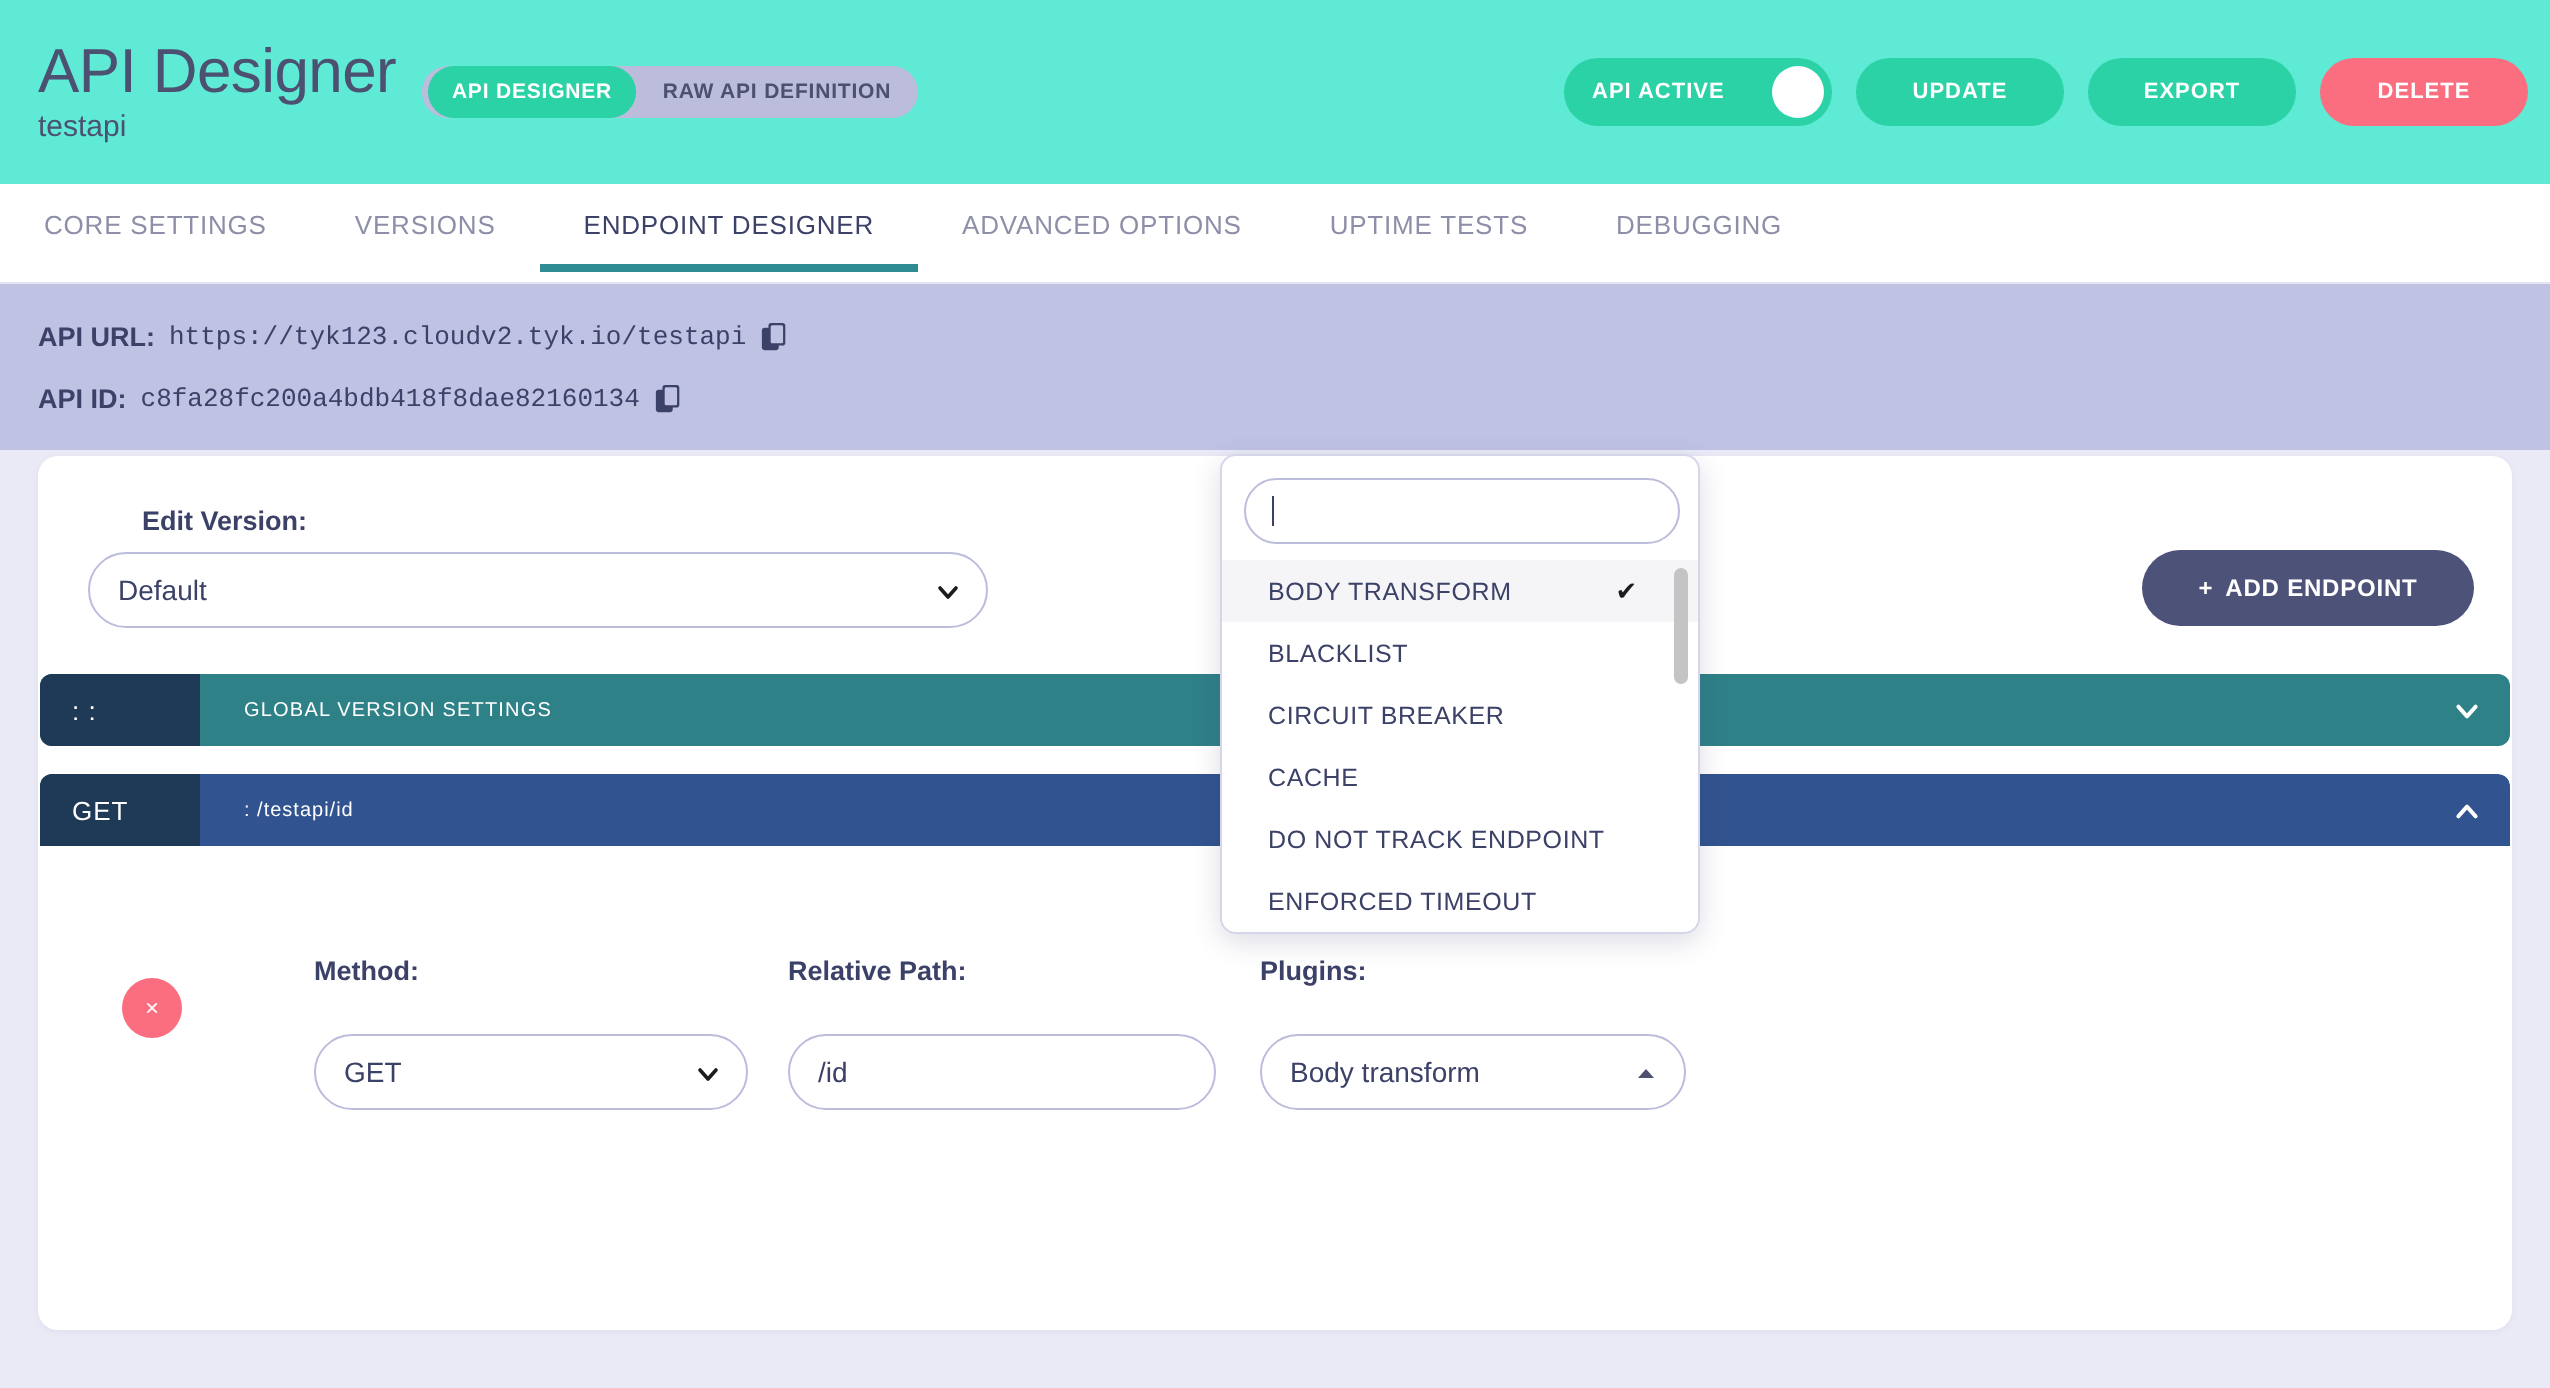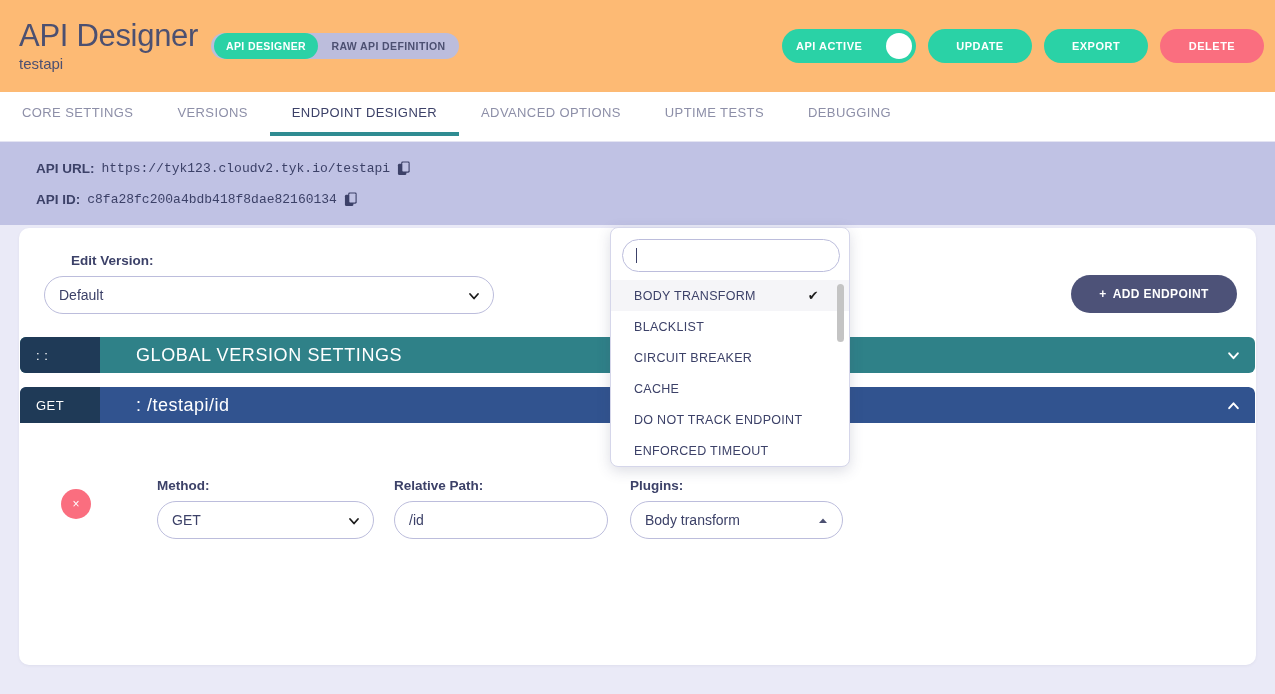--- a/index.html
+++ b/index.html
@@ -7,21 +7,21 @@
     width: 1275px; height: 694px;
     font-family: "Liberation Sans", sans-serif;
     background: #eaeaf7;
     overflow: hidden;
   }
   body { position: relative; }
 
   
   .header {
     position: absolute; left: 0; top: 0; width: 1275px; height: 92px;
-    background: #fdba74;
+    background: #5eead4;
     padding-left: 43px;
   }
   .brand { position: absolute; left: 19px; top: 18px; }
   .brand-title {
     font-size: 31px; font-weight: 400; color: #4c5071;
     letter-spacing: -0.3px; line-height: 36px;
   }
   .brand-sub {
     font-size: 15px; color: #4c5071; line-height: 20px; margin-top: 0;
   }
@@ -68,21 +68,21 @@
   .tab.active::after {
     content: ""; position: absolute; left: 0; right: 0; bottom: 0;
     height: 4px; background: #2f8c92;
   }
 
   
   .infoband {
     position: absolute; left: 0; top: 142px; width: 1275px; height: 83px;
     background: #c0c2e4;
   }
-  .inforow { position: absolute; left: 36px; display: flex; align-items: center; gap: 7px; }
+  .inforow { position: absolute; left: 19px; display: flex; align-items: center; gap: 7px; }
   .inforow.r1 { top: 19px; }
   .inforow.r2 { top: 50px; }
   .infolabel { font-size: 13.5px; font-weight: 700; color: #3c4168; }
   .infoval { font-size: 13px; color: #3c4168; font-family: "Liberation Mono", monospace; }
   .copy-icon { width: 15px; height: 15px; cursor: pointer; display: block; }
 
   
   .card {
     position: absolute; left: 19px; top: 228px; width: 1237px; height: 437px;
     background: #ffffff; border-radius: 10px;
@@ -114,22 +114,22 @@
     cursor: pointer;
   }
   .bar-gvs { top: 109px; background: #2f8188; }
   .bar-handle {
     width: 80px; height: 100%; background: #1f3a57; display: flex;
     align-items: center; padding-left: 16px; color: #ffffff;
     font-size: 13px; letter-spacing: 0.5px; flex-shrink: 0;
   }
   .bar-handle.method { font-size: 13px; font-weight: 400; }
   .bar-title {
-    flex: 1; color: #ffffff; font-size: 18px; letter-spacing: 0.5px;
-    padding-left: 36px;
+    flex: 1; color: #ffffff; font-size: 10px; letter-spacing: 0.5px;
+    padding-left: 22px;
   }
   .bar-title.gvs { letter-spacing: 0.6px; }
   .bar-chev { width: 44px; display: flex; align-items: center; justify-content: center; }
   .bar-chev svg { width: 13px; height: 13px; }
 
   
   .endpoint {
     position: absolute; left: 1px; top: 159px; width: 1235px; height: 274px;
     background: #ffffff; border-radius: 6px; overflow: hidden;
   }
@@ -142,21 +142,21 @@
 
   .field-label { font-size: 13.5px; font-weight: 700; color: #3c4168; }
   .del-btn {
     position: absolute; left: 41px; top: 66px; width: 30px; height: 30px;
     border-radius: 50%; background: #fa6e7f; border: none; color: #fff;
     font-size: 12px; cursor: pointer; display: flex; align-items: center; justify-content: center;
     font-family: "Liberation Sans", sans-serif;
   }
 
   .fld { position: absolute; }
-  .fld .field-label { display: block; margin-bottom: 8px; }
+  .fld .field-label { display: block; margin-bottom: 24px; }
   .fld-method { left: 137px; top: 55px; width: 217px; }
   .fld-path   { left: 374px; top: 55px; width: 214px; }
   .fld-plugin { left: 610px; top: 55px; width: 213px; }
 
   .text-pill {
     border: 1px solid #bcbddc; border-radius: 19px; background: #fff;
     height: 38px; display: flex; align-items: center; padding: 0 14px;
     font-size: 14px; color: #3c4168;
   }
 

